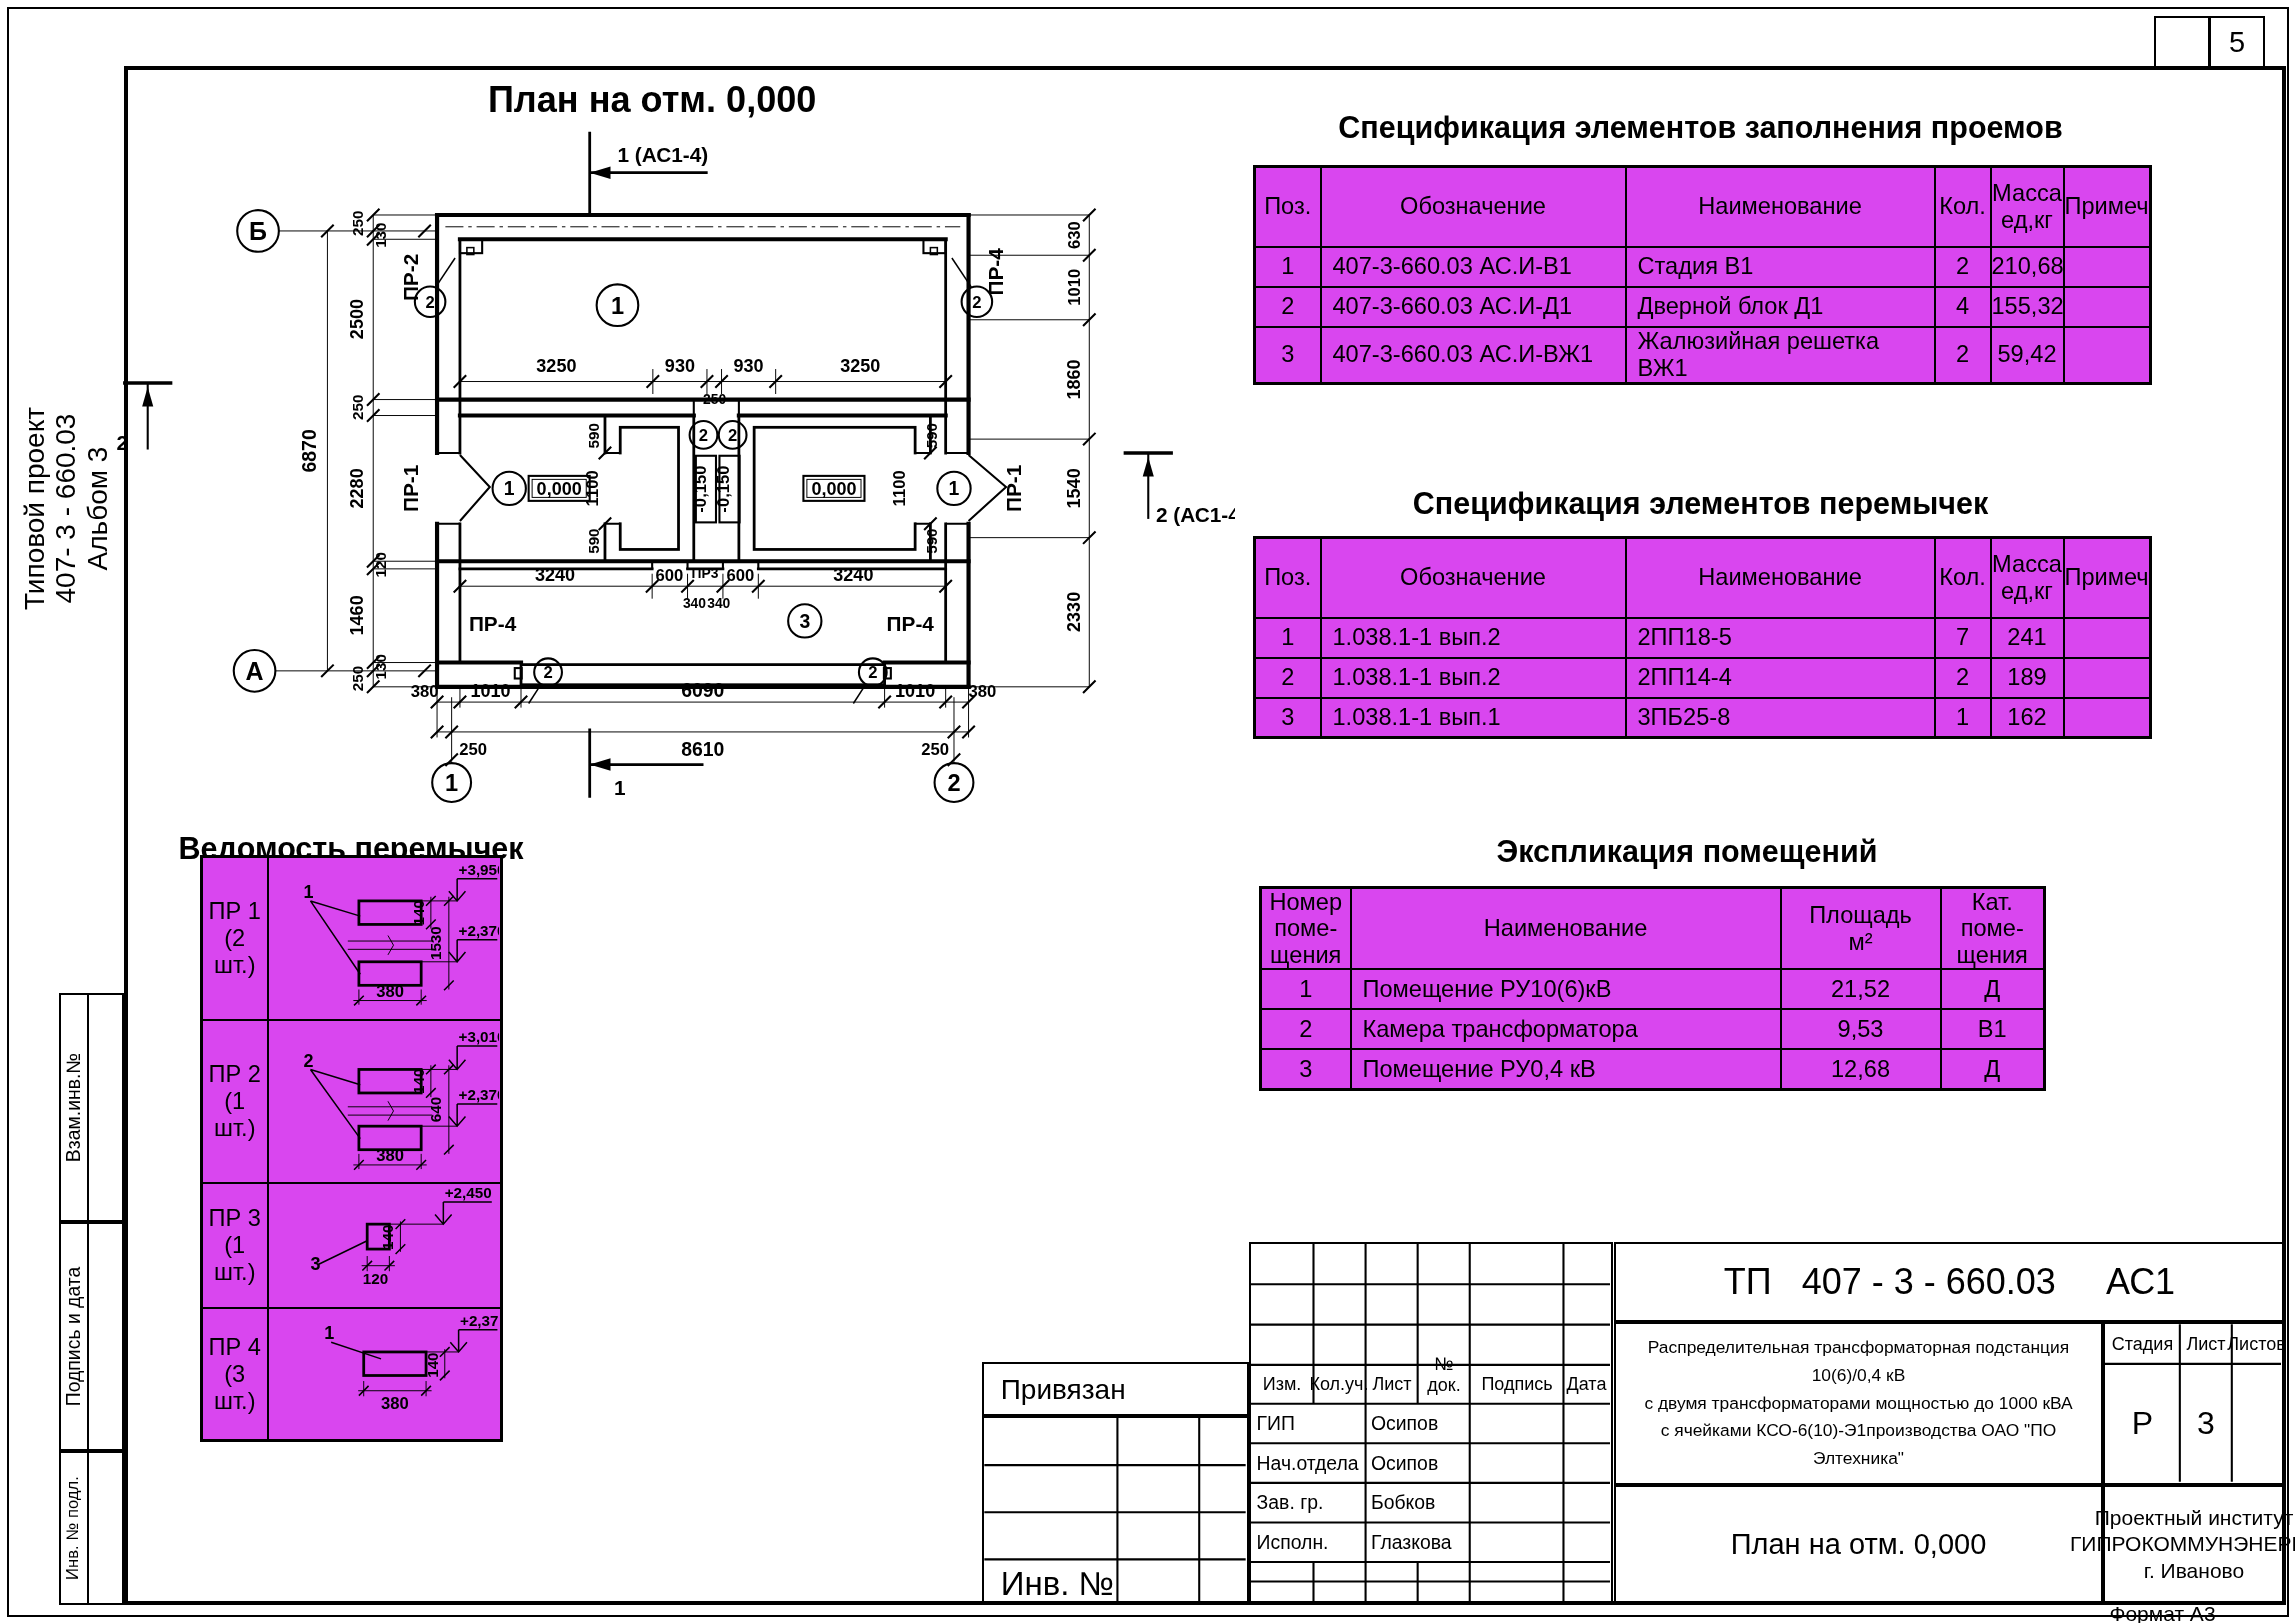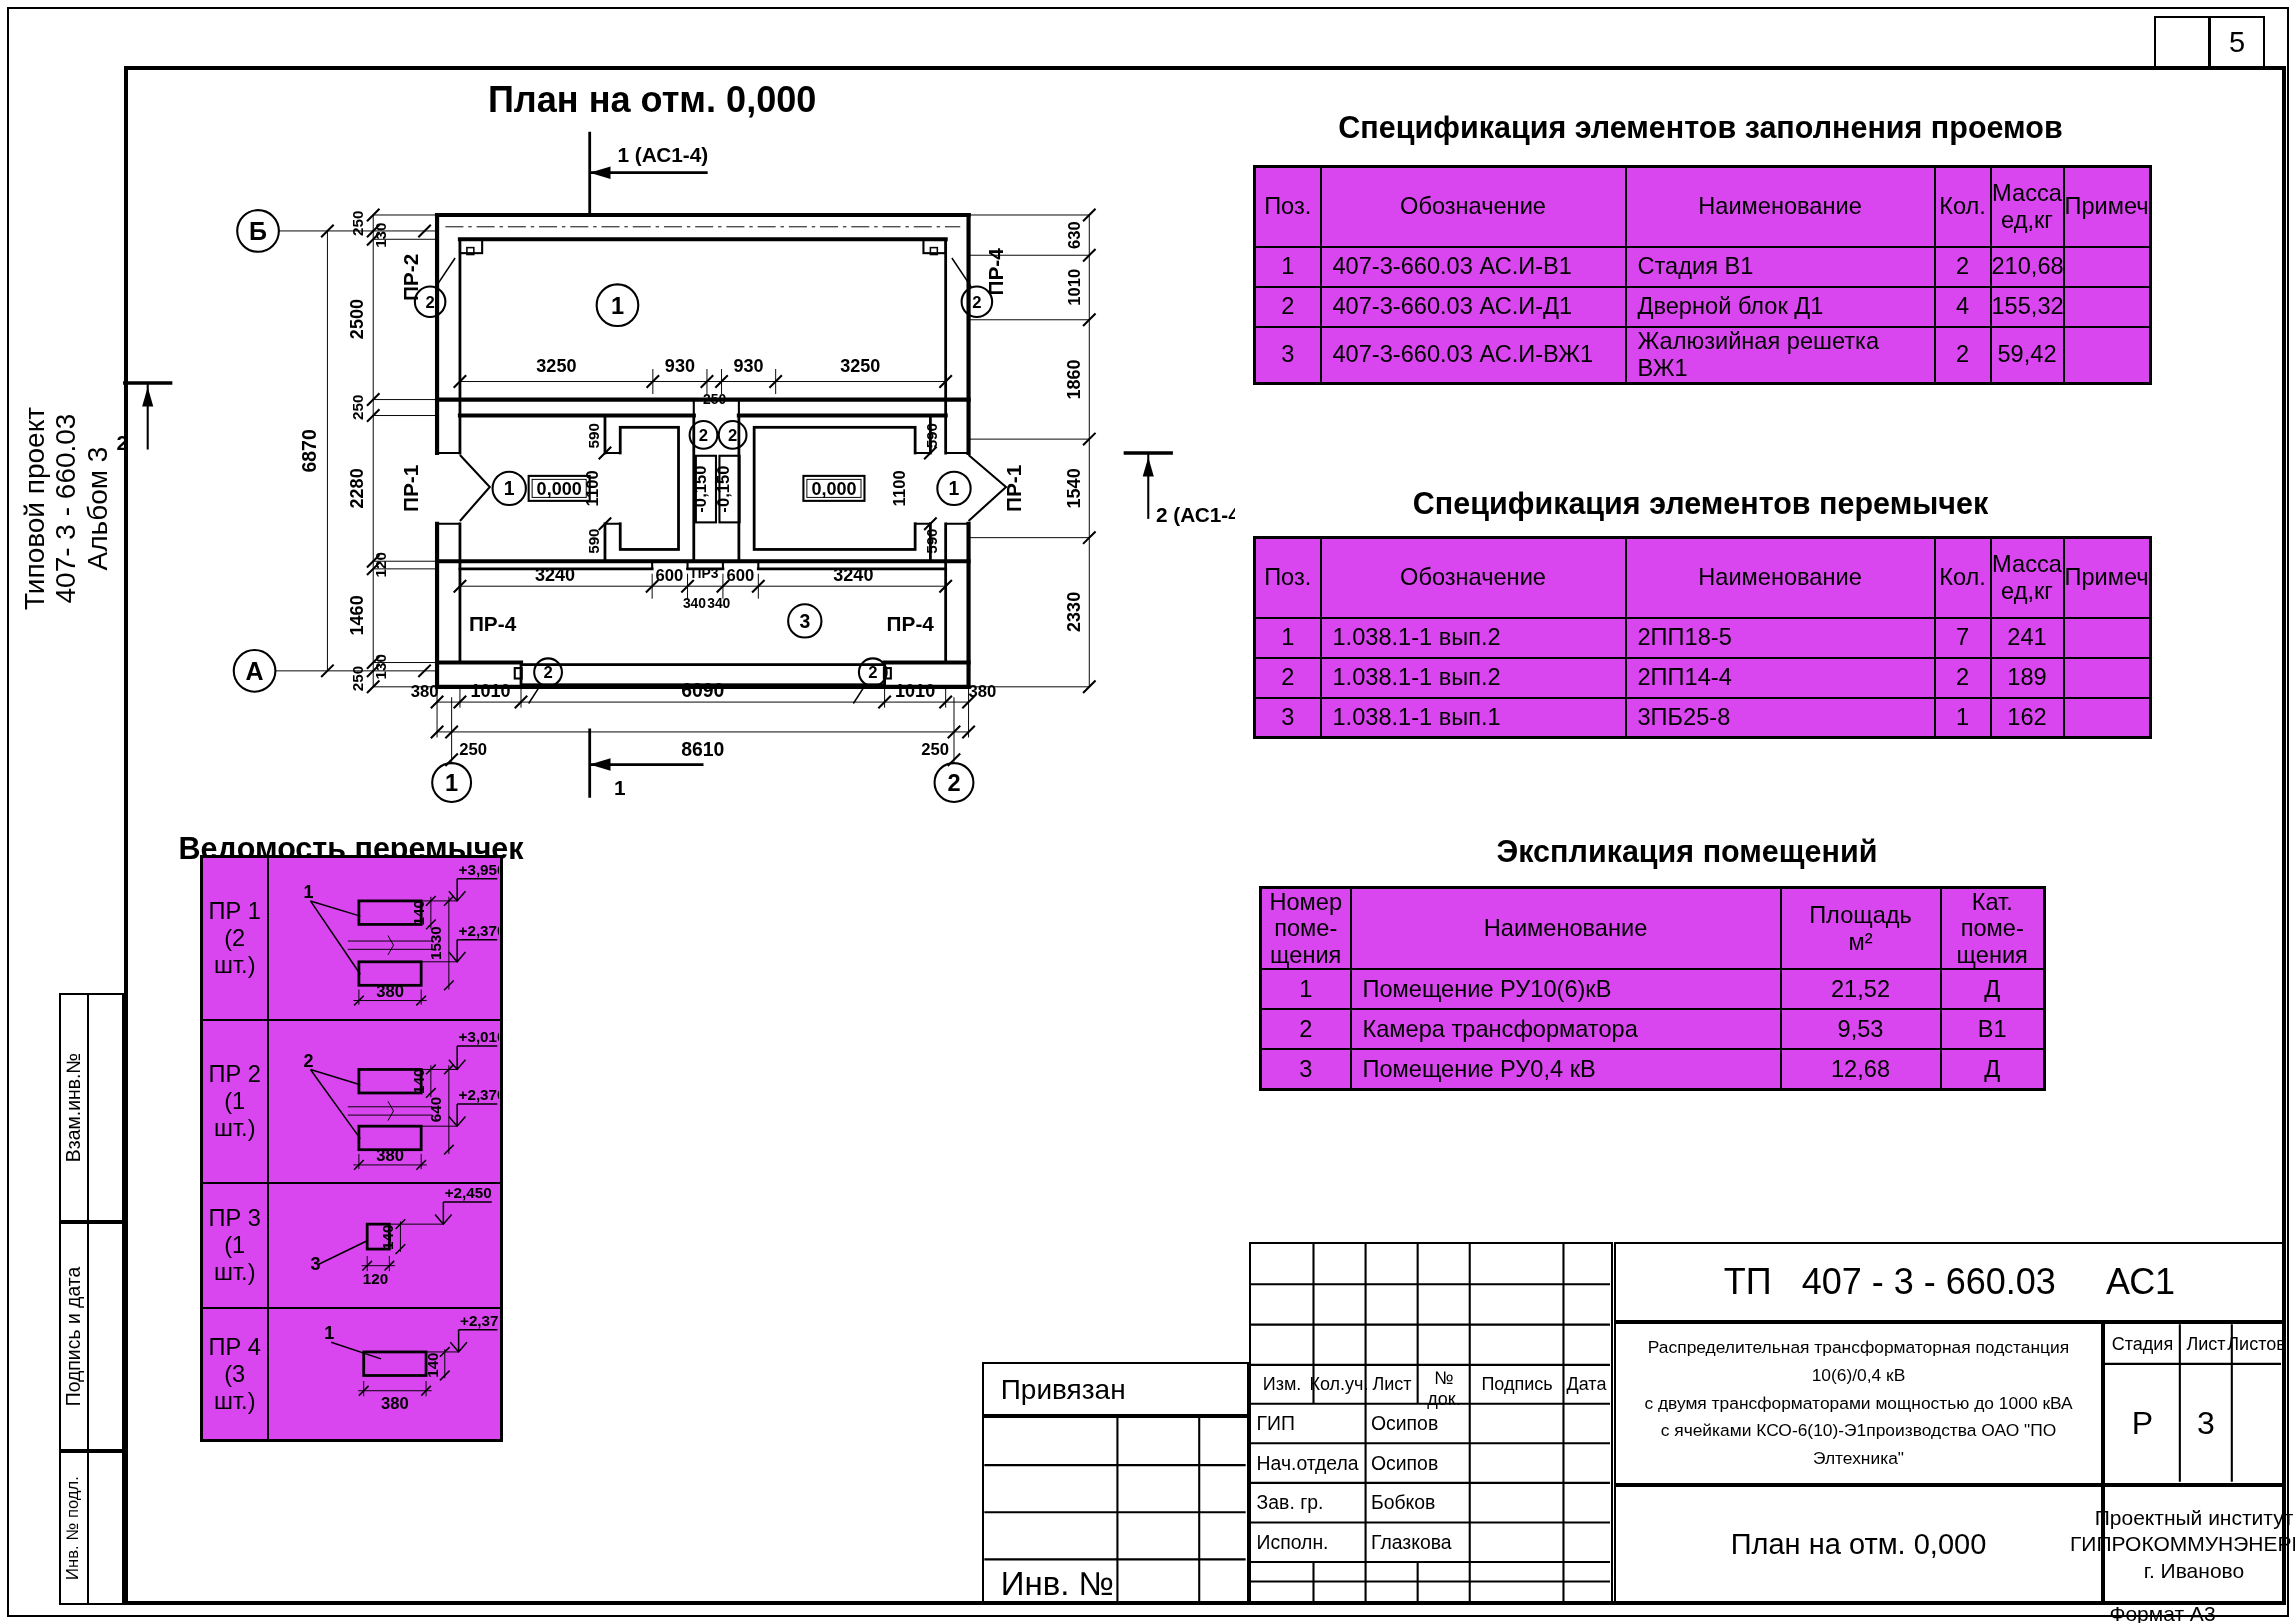--- a/index.html
+++ b/index.html
@@ -491,21 +491,21 @@
 
 <div class="abs b4" style="left:1249px;top:1242px;width:364px;height:362px">
   <svg class="abs" style="left:0;top:0" width="359" height="357" viewBox="0 0 517 514">
     <path class="sw3" d="M0,58 H517 M0,116 H517 M0,174 H517 M0,230 H517 M0,287 H517 M0,344 H517 M0,401 H517 M0,458 H517 M0,486 H517"></path>
     <path class="sw3" d="M165,0 V514 M315,0 V514 M450,0 V514"></path>
     <path class="sw3" d="M90,0 V230 M240,0 V230 M90,458 V514 M240,458 V514"></path>
   </svg>
   <div class="abs ctr fs26" style="left:0;top:121px;width:62px;height:39px">Изм.</div>
   <div class="abs ctr fs26" style="left:62px;top:121px;width:52px;height:39px">Кол.уч.</div>
   <div class="abs ctr fs26" style="left:115px;top:121px;width:52px;height:39px">Лист</div>
-  <div class="abs ctr fs26" style="left:167px;top:121px;width:52px;height:47px">№ док.</div>
+  <div class="abs ctr fs26" style="left:167px;top:107px;width:52px;height:47px">№ док.</div>
   <div class="abs ctr fs26" style="left:219px;top:121px;width:94px;height:39px">Подпись</div>
   <div class="abs ctr fs26" style="left:312px;top:121px;width:47px;height:39px">Дата</div>
   <div class="abs fs28" style="left:5.6px;top:168px">ГИП</div>
   <div class="abs fs28" style="left:120px;top:168px">Осипов</div>
   <div class="abs fs28" style="left:5.6px;top:208px">Нач.отдела</div>
   <div class="abs fs28" style="left:120px;top:208px">Осипов</div>
   <div class="abs fs28" style="left:5.6px;top:247px">Зав. гр.</div>
   <div class="abs fs28" style="left:120px;top:247px">Бобков</div>
   <div class="abs fs28" style="left:5.6px;top:287px">Исполн.</div>
   <div class="abs fs28" style="left:120px;top:287px">Глазкова</div>

